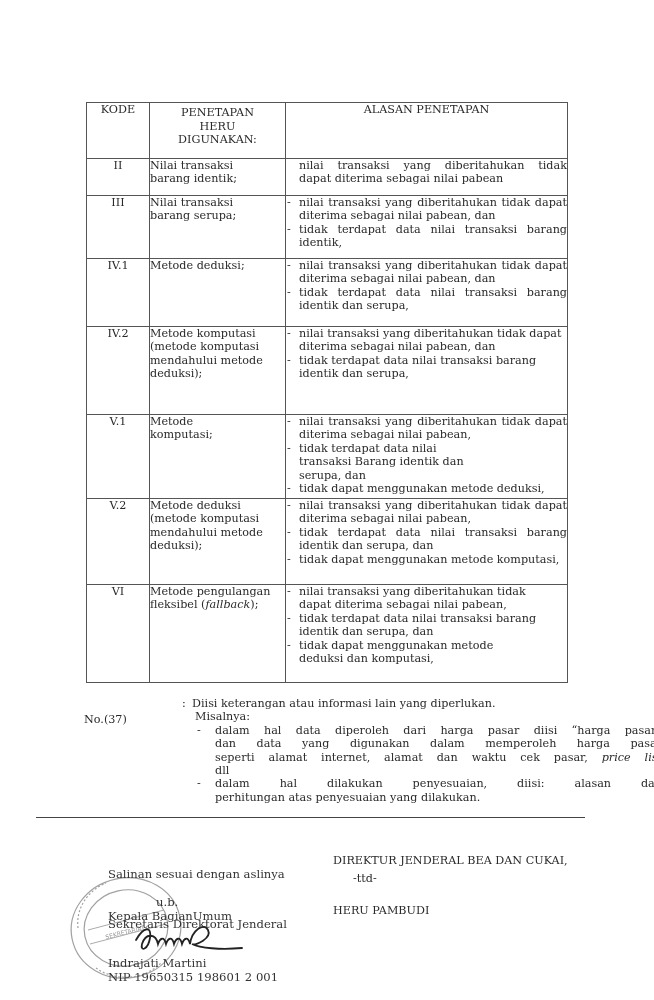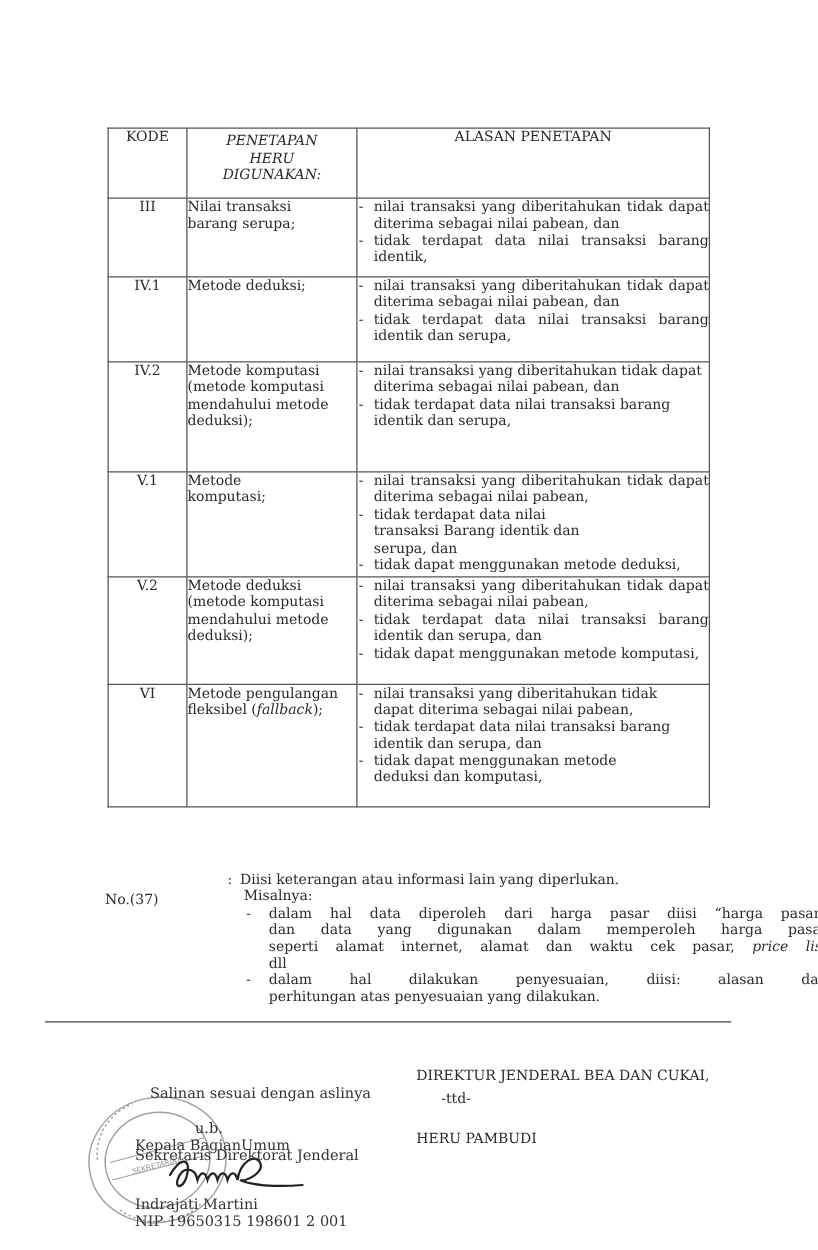--- a/index.html
+++ b/index.html
@@ -23,21 +23,21 @@
       border: 1.3px solid #555;
       vertical-align: top;
       padding: 0;
       font-weight: normal;
     }
     col.c1 { width: 63px; }
     col.c2 { width: 136px; }
     col.c3 { width: 282px; }
     th { text-align: center; }
     th.h-kode, th.h-alasan { vertical-align: middle; }
-    .hdr-wrap { padding-top: 3px; line-height: 13.6px; font-style: italic; }
+    .hdr-wrap { padding-top: 3px; line-height: 13.6px; }
     td.kode { text-align: center; padding-top: 2px; }
     td.pen { padding: 2px 4px 0 5px; }
     td.alas { padding: 2px 3px 0 3px; }
 
     .li { position: relative; padding-left: 13px; text-align: justify; text-align-last: left; }
     .li .dash { position: absolute; left: 1px; top: 0; }
     .li.just { text-align-last: auto; }
     .plain { padding-left: 13px; text-align: justify; }
     .line-just { text-align: justify; text-align-last: justify; display:block; }
 
@@ -56,21 +56,21 @@
 
     
     .sig-right { position: absolute; left: 333px; top: 837px; font-size: 11.2px; }
     .sig-right .title { position: absolute; left: 0; top: 17px; white-space: nowrap; }
     .sig-right .ttd { position: absolute; left: 20px; top: 35px; white-space: nowrap; }
     .sig-right .name { position: absolute; left: 0; top: 67px; white-space: nowrap; }
 
     
     .copy { position: absolute; left: 108px; top: 867px; color: #333; font-size: 11.6px; line-height: 14px; }
     .copy div { white-space: nowrap; }
-    .copy .l1 { position:absolute; top: 0; left: 12px; }
+    .copy .l1 { position:absolute; top: 0; left: 0; }
     .copy .l2 { position:absolute; top: 14px; left: 0; margin-top: 36px; }
     .copy .l3 { position:absolute; top: 28px; left: 48px; }
     .copy .l4 { position:absolute; top: 42px; left: 0; }
     .copy .l5 { position:absolute; top: 89px; left: 0; }
     .copy .l6 { position:absolute; top: 103px; left: 0; }
 
     .stamp { position: absolute; left: 66px; top: 868px; width: 120px; height: 120px; }
     .signature { position: absolute; left: 130px; top: 918px; width: 130px; height: 40px; }
   </style>
 </head>
@@ -92,20 +92,33 @@
             <div>PENETAPAN</div>
             <div>HERU</div>
             <div>DIGUNAKAN:</div>
           </div>
         </th>
         <th class="h-alasan">ALASAN PENETAPAN</th>
       </tr>
     </thead>
     <tbody>
 
+      <tr style="height:37px">
+        <td class="kode">II</td>
+        <td class="pen">
+          <div>Nilai transaksi</div>
+          <div>barang identik;</div>
+        </td>
+        <td class="alas">
+          <div class="plain">
+            <span class="line-just">nilai transaksi yang diberitahukan tidak</span>
+            <span>dapat diterima sebagai nilai pabean</span>
+          </div>
+        </td>
+      </tr>
 
       <tr style="height:63px">
         <td class="kode">III</td>
         <td class="pen">
           <div>Nilai transaksi</div>
           <div>barang serupa;</div>
         </td>
         <td class="alas">
           <div class="li"><span class="dash">-</span><span>nilai transaksi yang diberitahukan tidak dapat diterima sebagai nilai pabean, dan</span></div>
           <div class="li"><span class="dash">-</span><span>tidak terdapat data nilai transaksi barang identik,</span></div>

